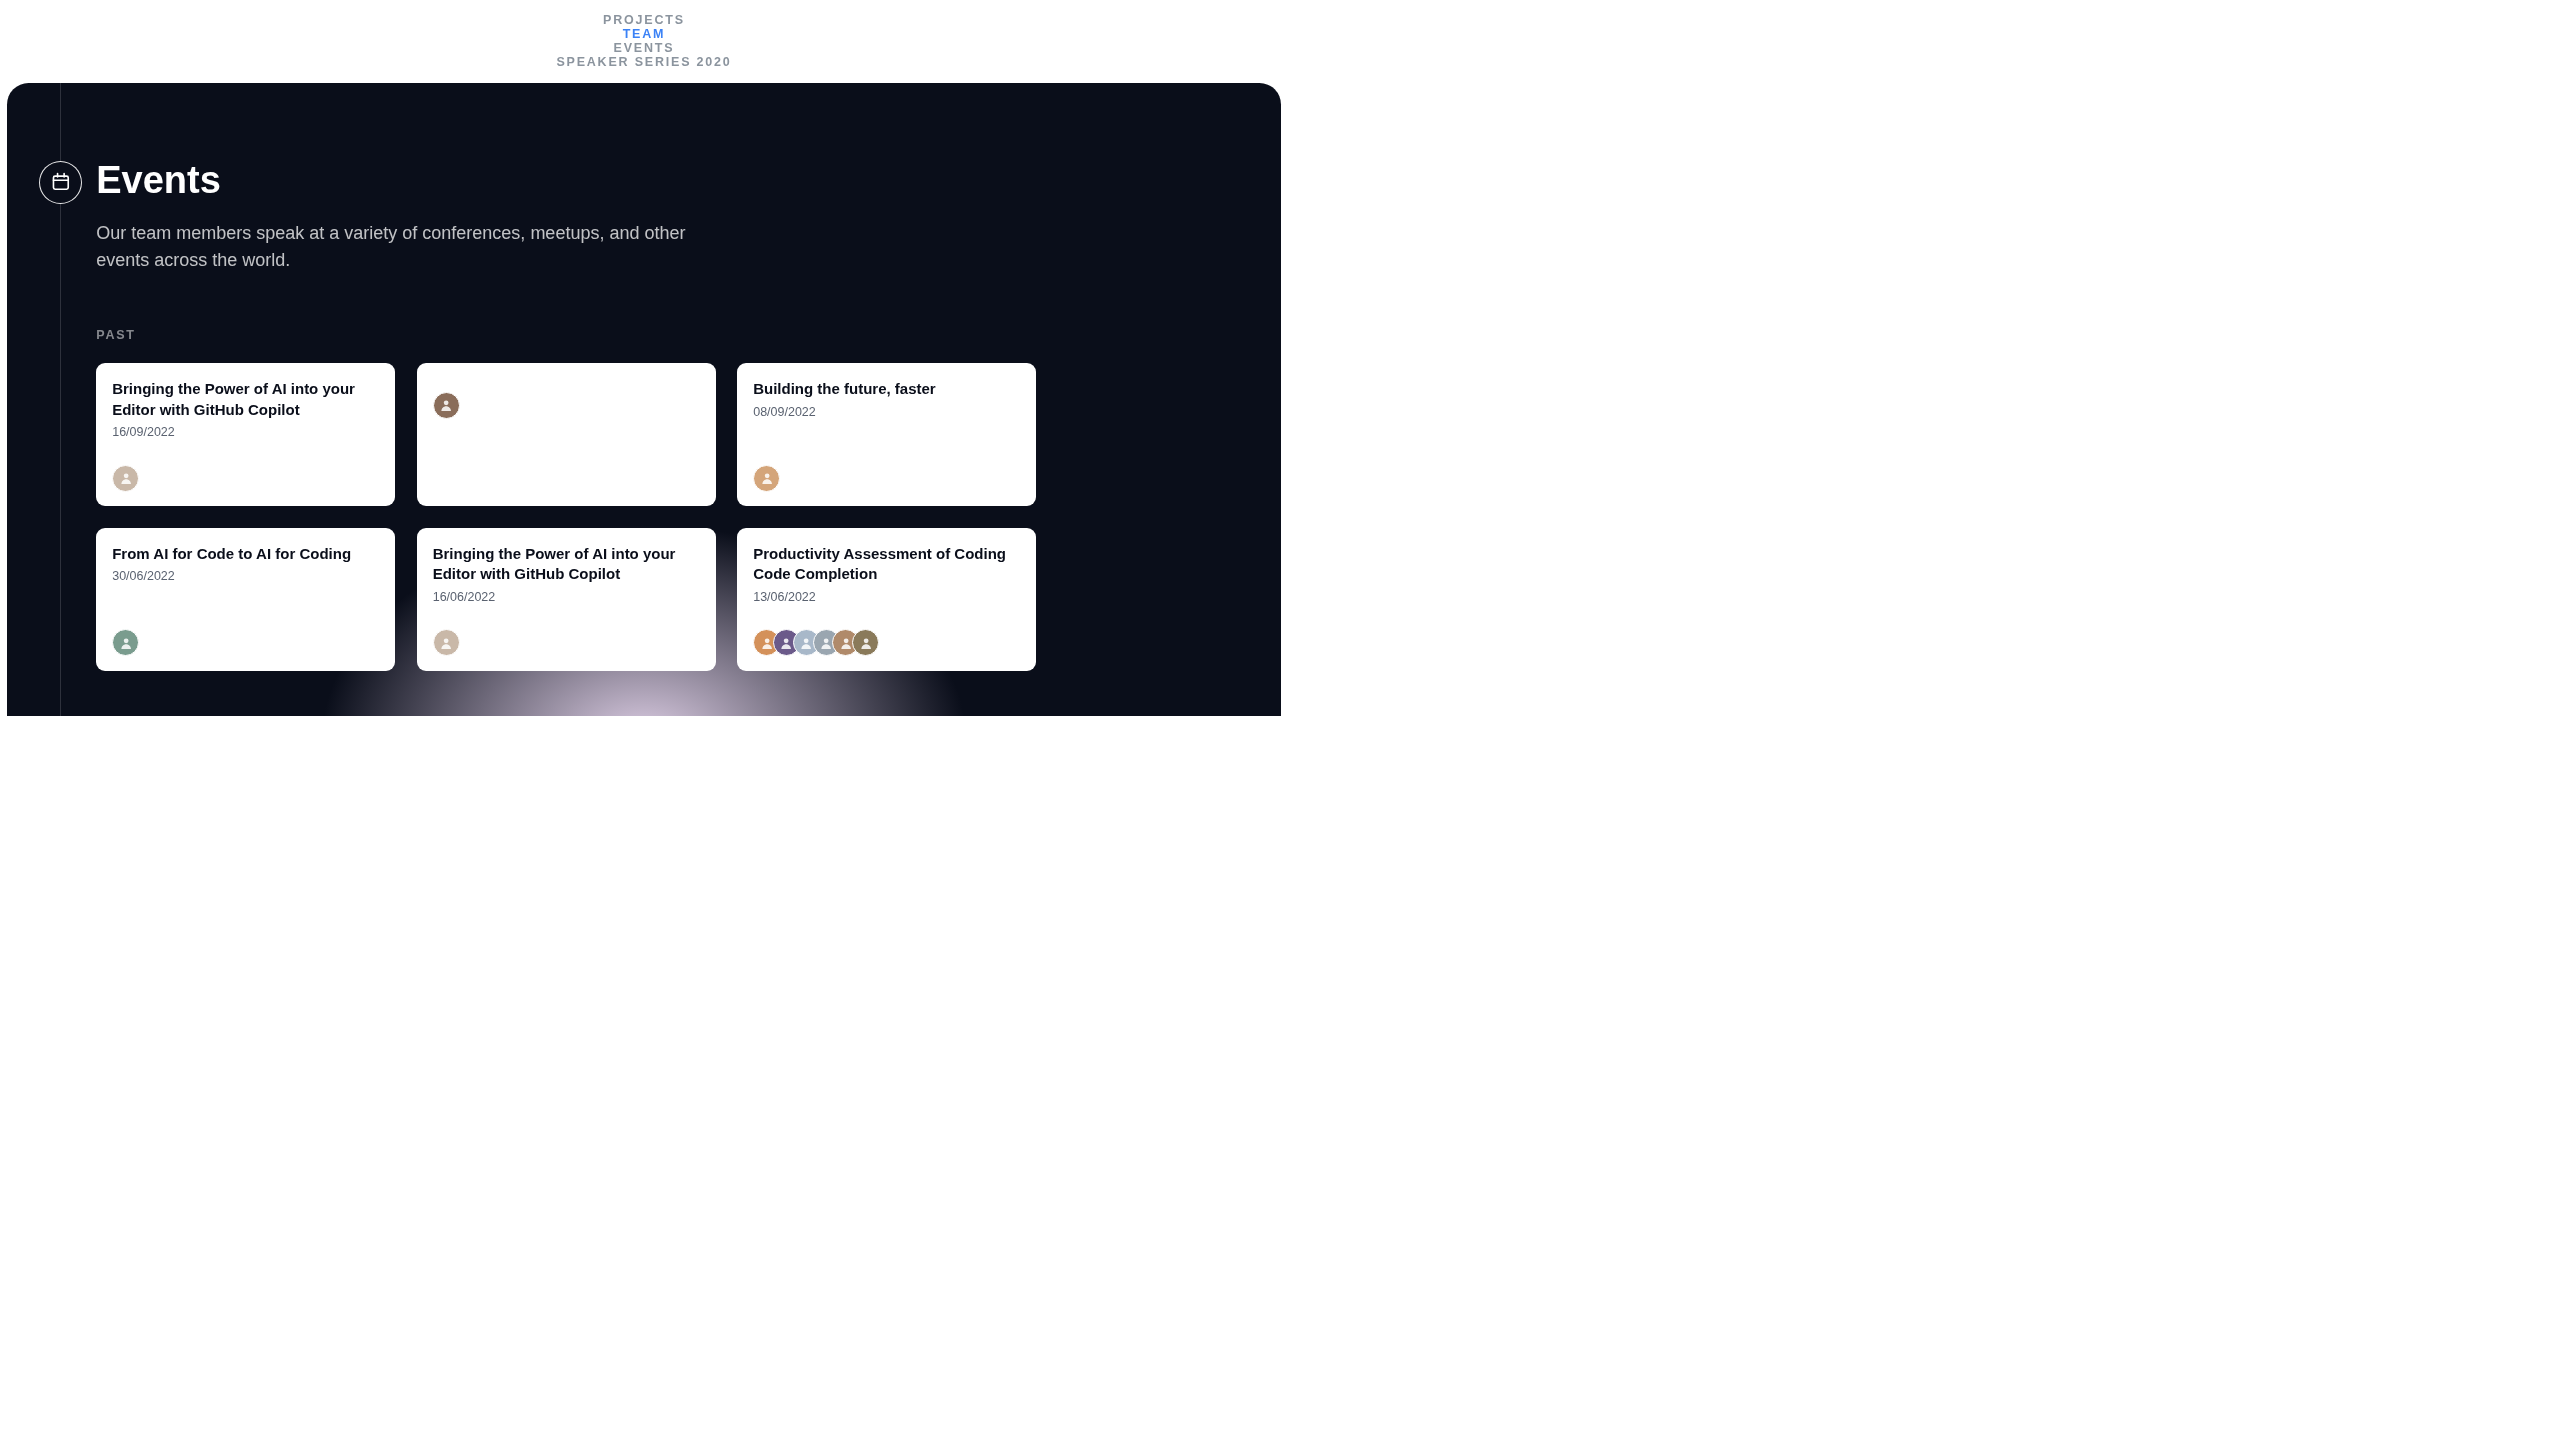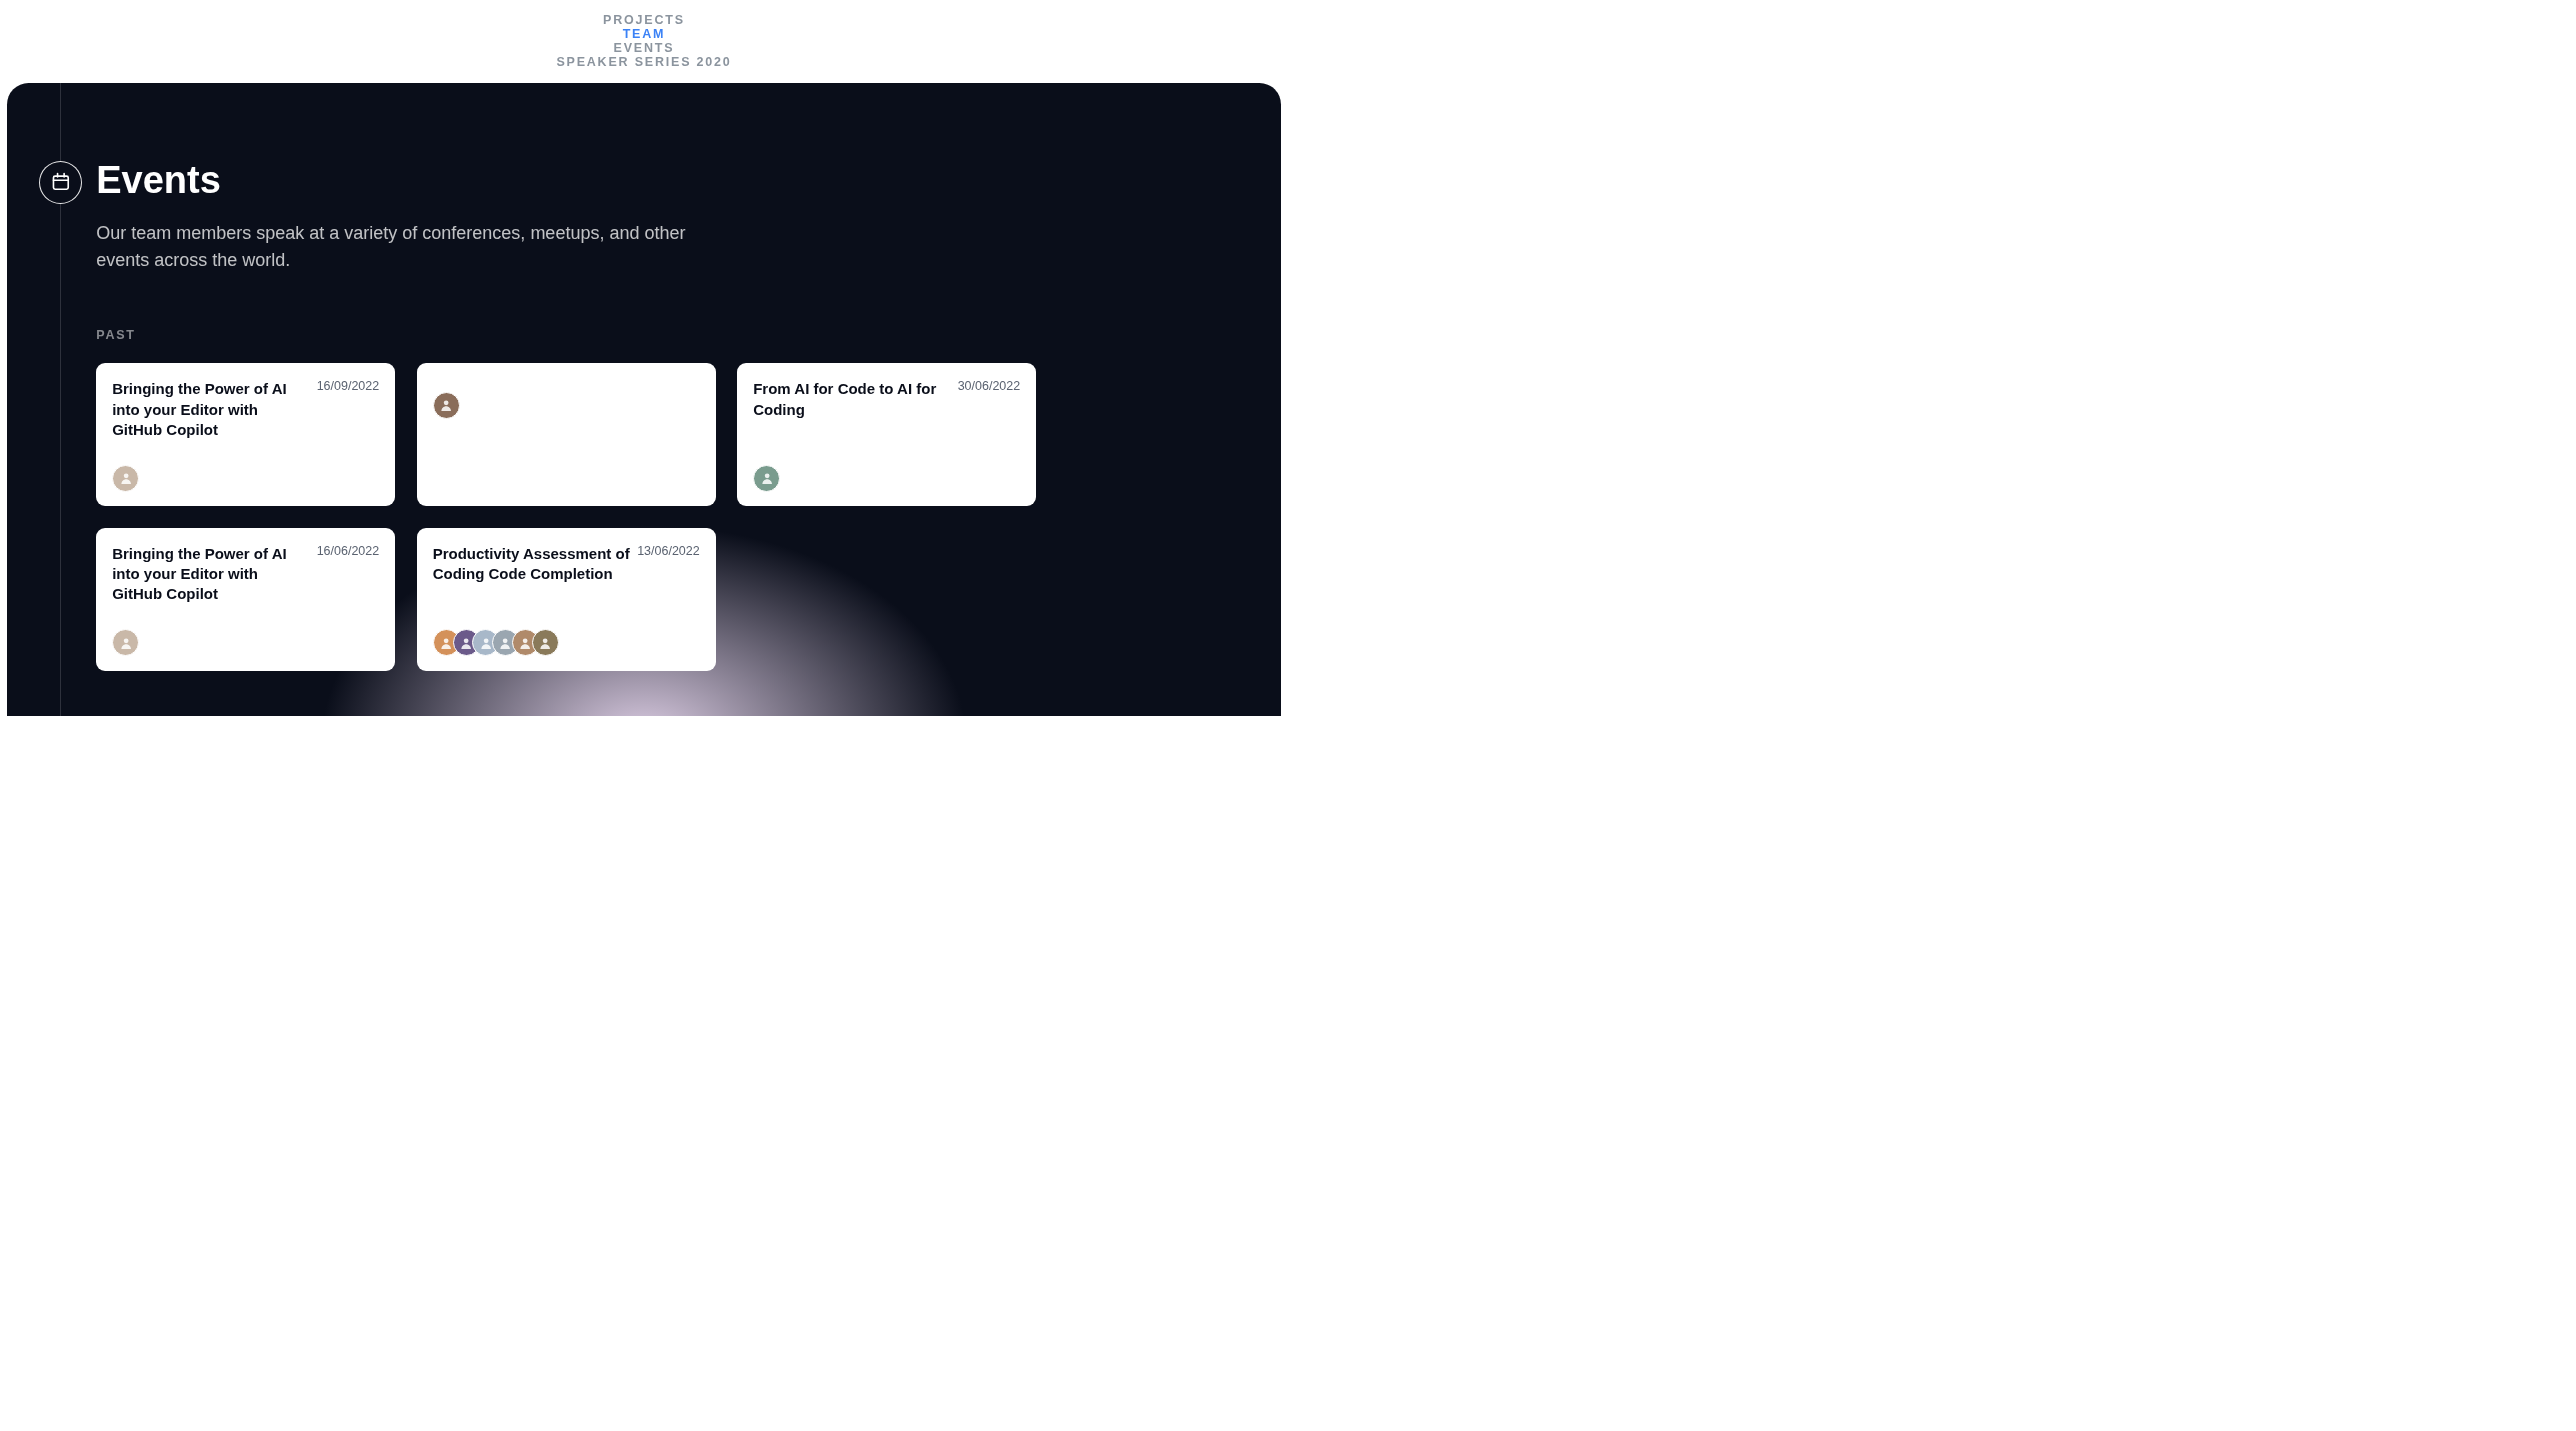--- a/index.html
+++ b/index.html
@@ -114,21 +114,21 @@
       padding: 16px 16px 14.3px 16px;
       cursor: pointer;
       min-height: 143px;
       display: flex;
       flex-direction: column;
       justify-content: space-between;
     }
 
     .card-top {
       display: flex;
-      flex-direction: row;
+      flex-direction: column;
       gap: 5.4px;
     }
 
     .card-title {
       font-size: 15px;
       font-weight: 700;
       color: #0a0e1a;
       line-height: 1.35;
     }
 
@@ -209,20 +209,34 @@
             <div class="avatar" style="background: rgb(138, 109, 90);">
               <svg width="14.3" height="14.3" viewBox="0 0 24 24" fill="rgba(255,255,255,0.85)">
                 <circle cx="12" cy="8" r="4"></circle>
                 <path d="M4 22c0-4.4 3.6-8 8-8s8 3.6 8 8"></path>
               </svg>
             </div>
           </div>
         </div>
         <div class="event-card">
           <div class="card-top">
+            <div class="card-title">Building the future, faster</div>
+            <div class="card-date">08/09/2022</div>
+          </div>
+          <div class="avatars-row">
+            <div class="avatar" style="background: rgb(212, 165, 122);">
+              <svg width="14.3" height="14.3" viewBox="0 0 24 24" fill="rgba(255,255,255,0.85)">
+                <circle cx="12" cy="8" r="4"></circle>
+                <path d="M4 22c0-4.4 3.6-8 8-8s8 3.6 8 8"></path>
+              </svg>
+            </div>
+          </div>
+        </div>
+        <div class="event-card">
+          <div class="card-top">
             <div class="card-title">From AI for Code to AI for Coding</div>
             <div class="card-date">30/06/2022</div>
           </div>
           <div class="avatars-row">
             <div class="avatar" style="background: rgb(122, 156, 142);">
               <svg width="14.3" height="14.3" viewBox="0 0 24 24" fill="rgba(255,255,255,0.85)">
                 <circle cx="12" cy="8" r="4"></circle>
                 <path d="M4 22c0-4.4 3.6-8 8-8s8 3.6 8 8"></path>
               </svg>
             </div>

